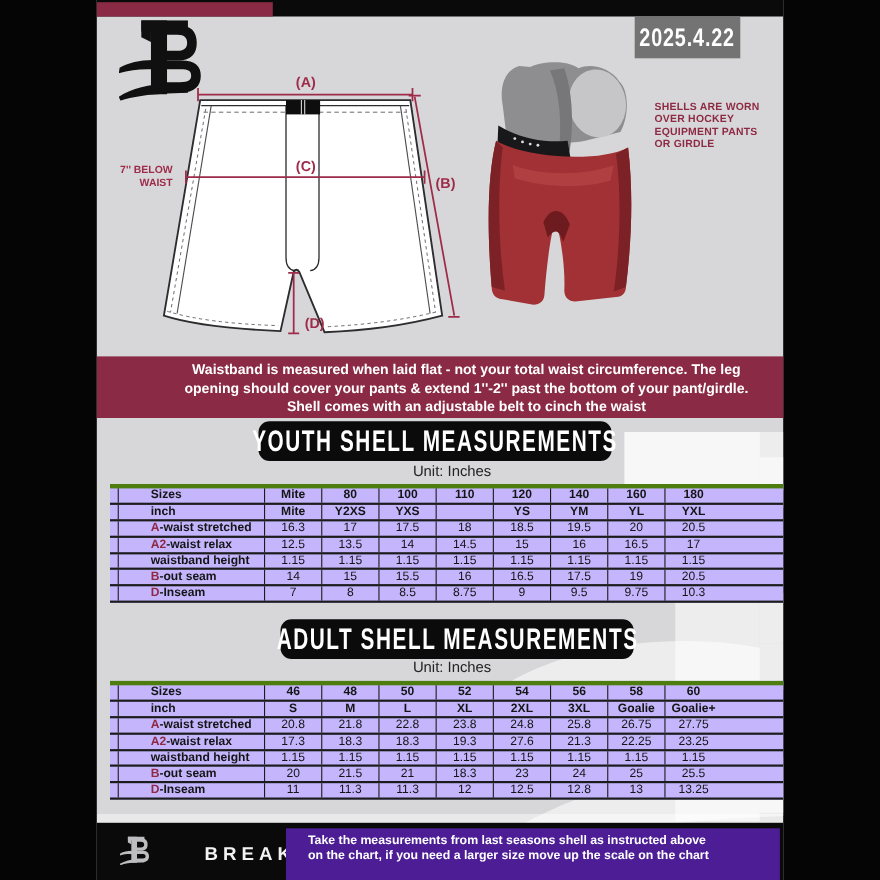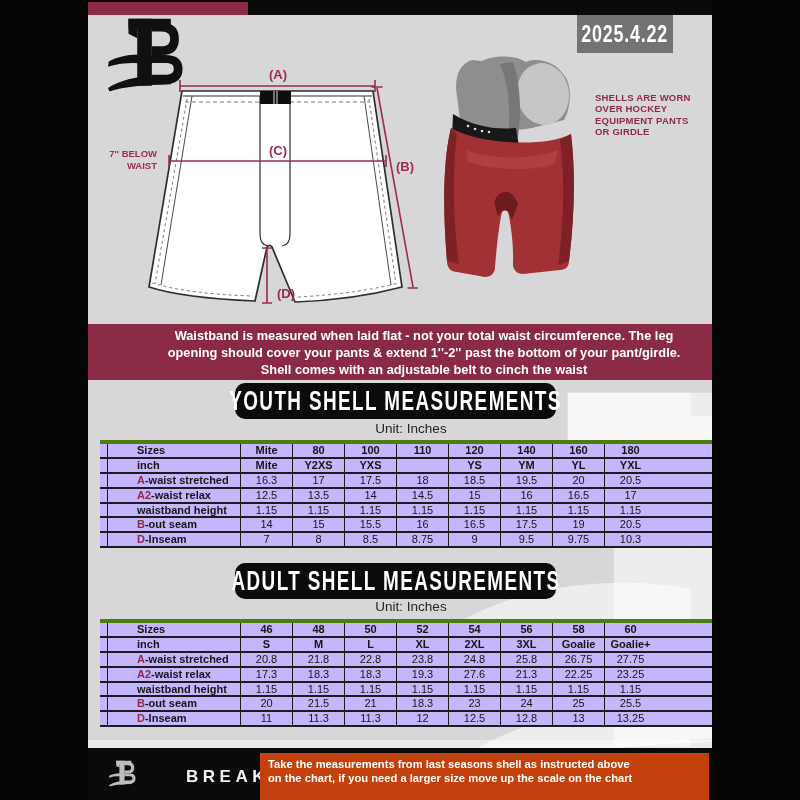--- a/index.html
+++ b/index.html
@@ -33,41 +33,41 @@
 
   
   .info-banner{position:absolute;left:0;top:324px;width:672px;height:56px;background:#8a2a44;z-index:3;
                display:flex;flex-direction:column;align-items:center;justify-content:center;}
   .info-banner div{color:#fff;font-size:12.8px;font-weight:bold;line-height:17px;white-space:nowrap;}
 
   
   .section-banner{position:absolute;left:147px;width:321px;height:36px;background:#0b0b0b;border-radius:10px;
                   display:flex;align-items:center;justify-content:center;z-index:3;}
   .section-banner.youth{top:383px;}
-  .section-banner.adult{top:563px;}
+  .section-banner.adult{top:563px;margin-left:20px;}
   .section-banner .condensed{font-size:27px;font-weight:bold;color:#fff;letter-spacing:2px;transform:scaleX(.70);white-space:nowrap;}
   .unit{position:absolute;left:11px;width:624px;text-align:center;color:#232323;font-size:13.5px;z-index:3;}
   .unit.y{top:421px;} .unit.a{top:599px;}
 
   
   .size-table{position:absolute;left:12px;width:689px;background:#c4b5fd;border-top:4px solid #4d7c0f;z-index:3;}
   .size-table.youth-table{top:440px;} .size-table.adult-table{top:619px;}
   .trow{display:flex;height:14.9px;border-bottom:2px solid #1c1c1c;align-items:stretch;}
   .tcell{display:flex;align-items:center;justify-content:center;font-size:11px;color:#151515;line-height:1;}
   .sp{width:7px;} .lbl{width:133px;border-left:1.5px solid #1c1c1c;justify-content:flex-start;padding-left:29px;font-weight:bold;}
   .dc{width:52px;border-left:1px solid #1c1c1c;} .fill{flex:1;}
   .hd .dc{font-weight:bold;}
   .pfx{color:#8e2a44;}
 
   
   .light-strip{position:absolute;left:0;top:740px;width:624px;height:8px;background:rgba(255,255,255,.45);z-index:2;}
   .footer{position:absolute;left:0;top:748px;width:624px;height:52px;background:#0a0a0a;z-index:4;}
   .logo-sm{position:absolute;left:21px;top:12px;width:27px;height:27px;fill:#bdbdbf;}
   .brand{position:absolute;left:57px;top:19px;color:#f2f2f2;font-size:17px;font-weight:bold;letter-spacing:4.5px;padding-left:41px;}
-  .footer-note{position:absolute;left:172px;top:5px;right:3px;bottom:0;background:#c2410c;padding:5px 8px 0 8px;}
+  .footer-note{position:absolute;left:172px;top:5px;right:3px;bottom:0;background:#4c1d95;padding:5px 8px 0 20px;}
   .footer-note div{color:#fff;font-size:11.2px;font-weight:bold;line-height:13.8px;white-space:nowrap;}
 </style>
 </head>
 <body>
 
 <svg width="0" height="0" style="position:absolute">
   <symbol id="blogo" viewBox="0 0 104 100">
     <path d="M28 0 H86 V14 H28 Z"></path>
     <path d="M28 0 H40 V27 L28 21 Z"></path>
     <path d="M40 0 H60 V92 H40 Z"></path>

